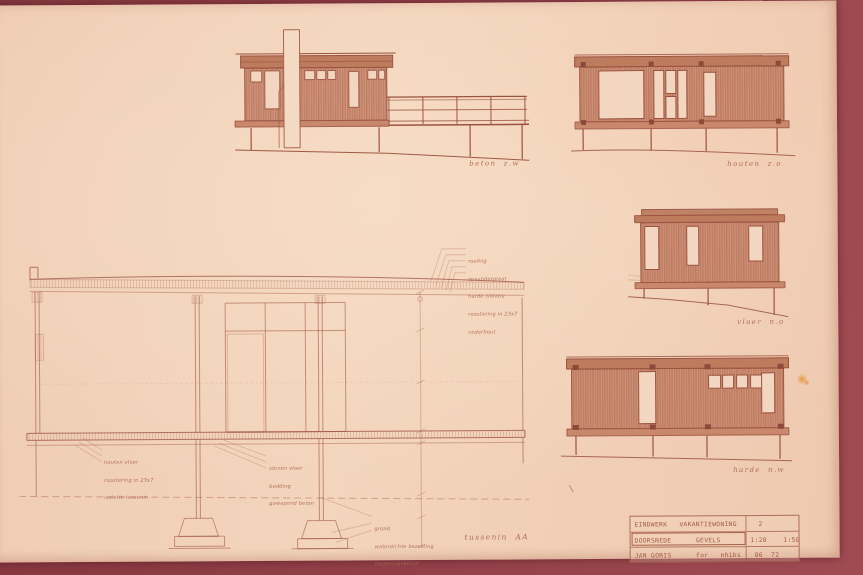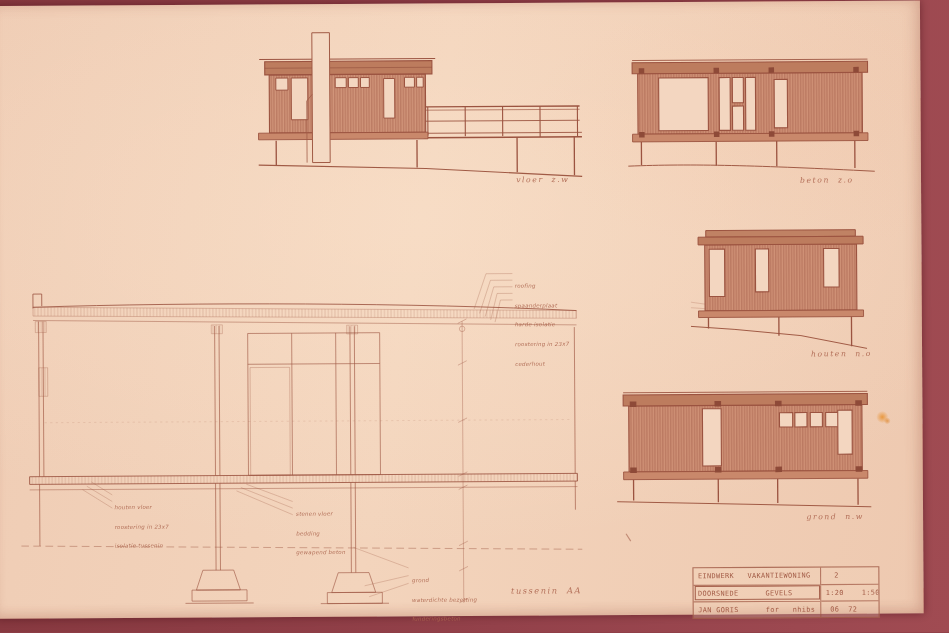--- a/index.html
+++ b/index.html
@@ -216,24 +216,24 @@
     </g>
 
     <g stroke="rgba(158,86,66,.5)" stroke-width="0.5" fill="none">
       <path d="M448,17 L424,17 L413,49 M448,23 L428,23 L418,53 M448,29 L431,29 L423,56 M448,35 L434,35 L428,59 M448,41 L437,41 L432,61"></path>
       <path d="M83,216 L64,204 M83,222 L60,208 M83,228 L56,211"></path>
       <path d="M247,223 L205,207 M247,229 L200,210 M247,235 L196,213"></path>
       <path d="M352,284 L302,265 M352,291 L312,300 M352,298 L316,310"></path>
     </g>
   </svg>
 
-  <div class="lbl" style="left:475px;top:157px">vloer  z.w</div>
-  <div class="lbl" style="left:733px;top:159px">beton  z.o</div>
-  <div class="lbl" style="left:742px;top:317px">houten  n.o</div>
-  <div class="lbl" style="left:737px;top:465px">grond  n.w</div>
+  <div class="lbl" style="left:475px;top:157px">beton  z.w</div>
+  <div class="lbl" style="left:733px;top:159px">houten  z.o</div>
+  <div class="lbl" style="left:742px;top:317px">vloer  n.o</div>
+  <div class="lbl" style="left:737px;top:465px">harde  n.w</div>
   <div class="lbl" style="left:468px;top:530px;font-size:7.5px">tussenin  AA</div>
 
   <div class="ann" style="left:473px;top:244px">
     <div>roofing</div>
     <div>spaanderplaat</div>
     <div>harde isolatie</div>
     <div>roostering in 23x7</div>
     <div>cederhout</div>
   </div>
   <div class="ann" style="left:108px;top:443px">

